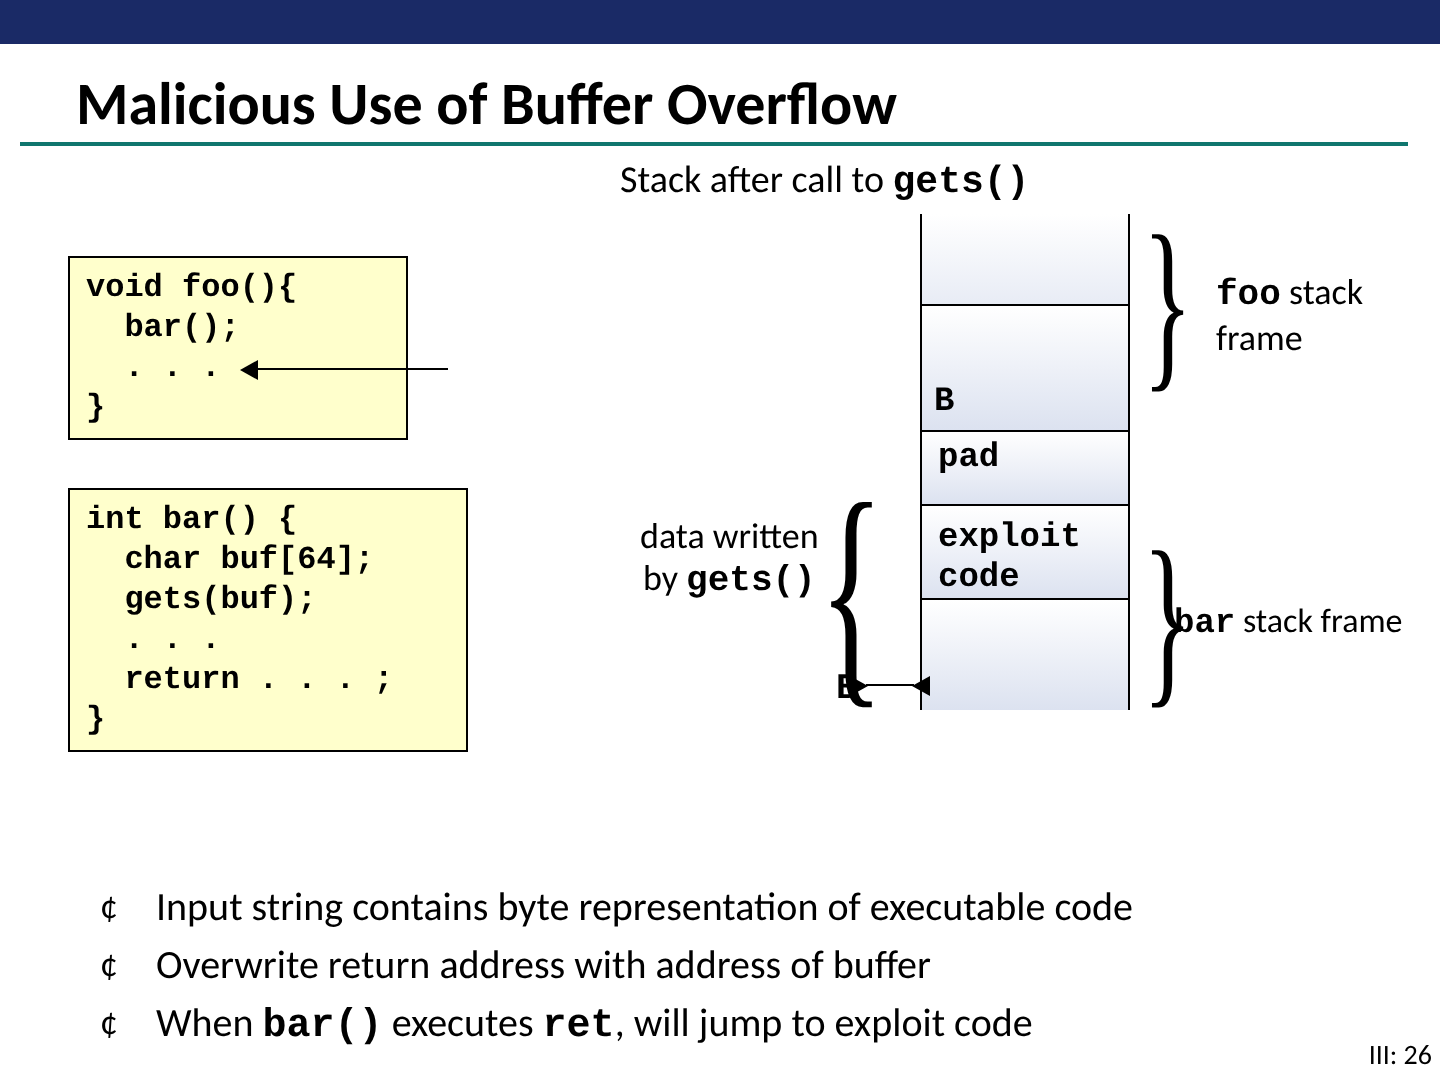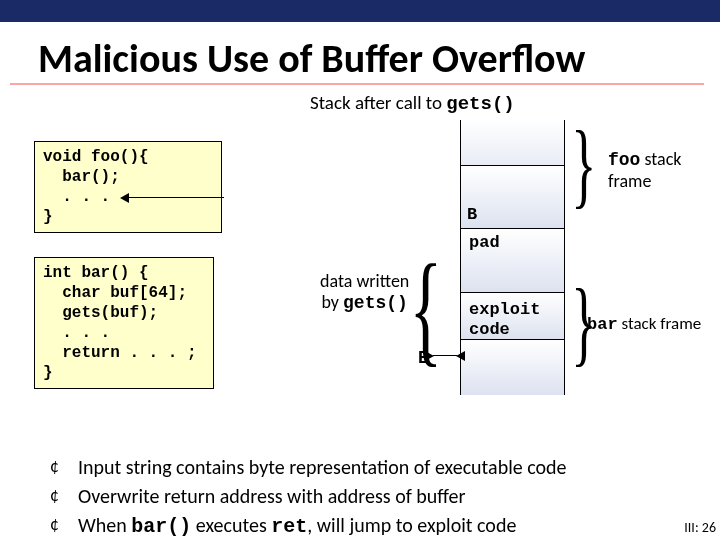--- a/index.html
+++ b/index.html
@@ -1,35 +1,35 @@
 <!DOCTYPE html>
 <html><head>
 <meta charset="utf-8">
 <style>
   * { margin: 0; padding: 0; box-sizing: border-box; }
   body { width: 720px; height: 540px; background: #fff; font-family: Calibri, Arial, sans-serif; position: relative; }
   .topbar { height: 22px; background: #1a2a66; width: 100%; }
-  .title { font-size: 40px; font-weight: 700; padding: 12px 0 0 28px; border-bottom: 2px solid #fca5a5; margin: 0 16px 4px 10px; }
+  .title { font-size: 30px; font-weight: 700; padding: 12px 0 0 28px; border-bottom: 2px solid #0f766e; margin: 0 16px 4px 10px; }
   .subtitle { font-size: 19px; padding: 2px 0 0 310px; }
   .code-mono { font-family: "Courier New", monospace; font-weight: 700; margin-top: 19px; }
   .content { position: relative; height: 330px; }
   .codebox { position: absolute; border: 1.5px solid #000; background: #ffffcc; padding: 5px 8px; font-family: "Courier New", monospace; font-weight: 700; font-size: 16px; line-height: 1.25; white-space: pre; }
-  .code-foo { left: 34px; top: 26px; width: 188px; }
-  .code-bar { left: 34px; top: 142px; width: 180px; }
+  .code-foo { left: 34px; top: 26px; width: 170px; }
+  .code-bar { left: 34px; top: 142px; width: 200px; }
   .retaddr { position: absolute; left: 232px; top: 48px; font-size: 18px; line-height: 1.2; }
   .arrow-left { position: absolute; border-top: 1.5px solid #000; }
   .arrow-left::before { content: ""; position: absolute; left: -8px; top: -5px; border-top: 5px solid transparent; border-bottom: 5px solid transparent; border-right: 9px solid #000; }
   .arr1 { left: 128px; top: 82px; width: 96px; }
   .datawritten { position: absolute; left: 320px; top: 156px; font-size: 18px; text-align: center; line-height: 1.15; }
   .stack { position: absolute; left: 460px; top: 5px; width: 105px; border-left: 1.5px solid #000; border-right: 1.5px solid #000; }
   .cell { border-bottom: 1.5px solid #000; font-family: "Courier New", monospace; font-weight: 700; font-size: 17px; padding: 4px 6px 4px 8px; }
   .cell0 { height: 46px; background: linear-gradient(#fff,#e8ecf5); }
   .cell1 { height: 63px; background: linear-gradient(#fff,#dce2f0); position: relative; }
   .cell1 span { position: absolute; bottom: 4px; left: 6px; }
-  .cell2 { height: 64px; background: linear-gradient(#fff,#dce2f0); }
+  .cell2 { height: 37px; background: linear-gradient(#fff,#dce2f0); }
   .cell3 { height: 47px; background: linear-gradient(#fff,#dce2f0); line-height: 1.15; padding-top: 7px; }
   .cell4 { height: 55px; background: linear-gradient(#fff,#dce2f0); border-bottom: none; }
   .brace { position: absolute; font-size: 95px; font-family: Georgia, serif; transform: scaleX(0.55); color: #000; }
   .brace-foo { left: 561px; top: -6px; }
   .brace-bar { left: 561px; top: 152px; }
   .brace-data { left: 396px; top: 123px; font-size: 124px; }
   .lbl-foo { position: absolute; left: 608px; top: 33px; font-size: 18px; }
   .lbl-bar { position: absolute; left: 587px; top: 198px; font-size: 17px; }
   .B-lbl { position: absolute; font-family: "Courier New", monospace; font-weight: 700; font-size: 18px; }
   .B-top { left: 438px; top: 96px; }

